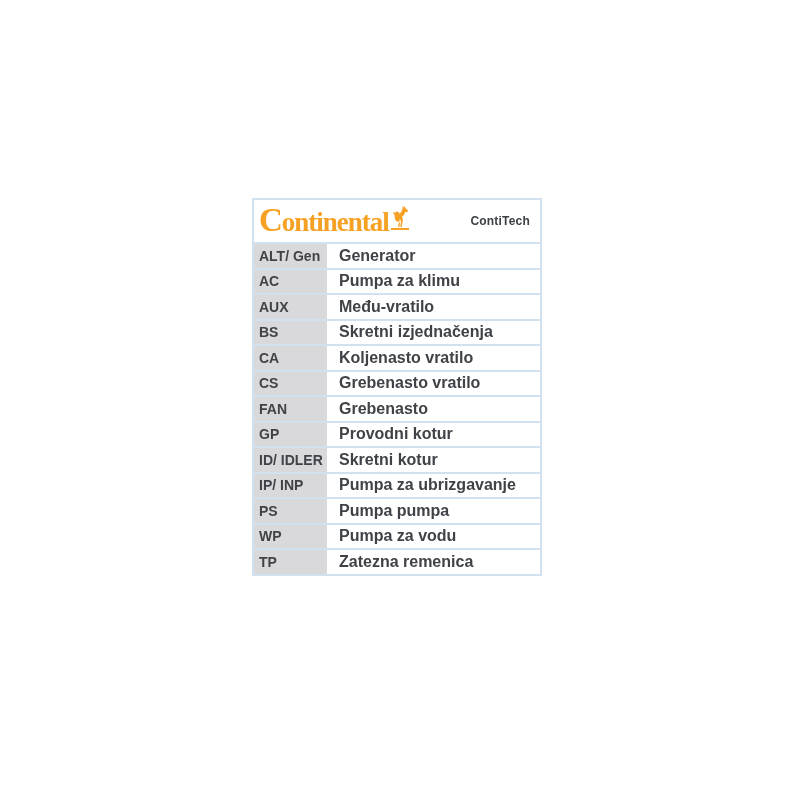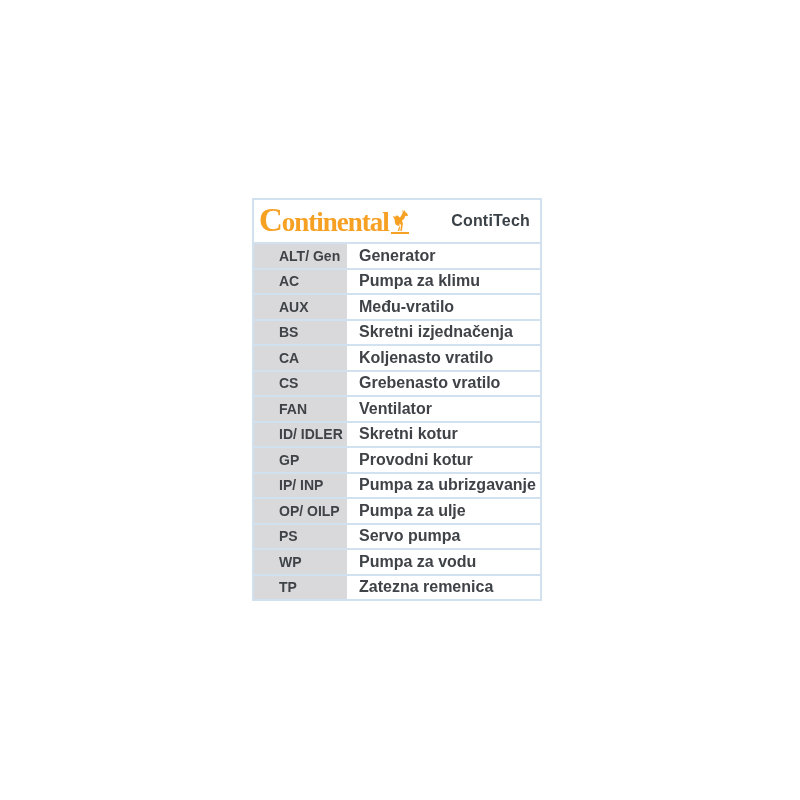--- a/index.html
+++ b/index.html
@@ -28,21 +28,21 @@
     height: 42px;
     display: flex;
     align-items: center;
     justify-content: space-between;
     padding: 0 10px 0 5px;
     background: #ffffff;
     border-bottom: 2px solid #d2e1f0;
   }
   .logo {
     display: flex;
-    align-items: center;
+    align-items: flex-start;
   }
   .logo-text {
     display: block;
     font-family: "Liberation Serif", serif;
     font-weight: bold;
     color: #f6a124;
     font-size: 27px;
     line-height: 30px;
     letter-spacing: -1px;
     white-space: nowrap;
@@ -54,37 +54,37 @@
     display: inline-block;
     margin-left: 2px;
     border-bottom: 2px solid #f6a124;
     line-height: 0;
     padding: 0 1px 1px 1px;
   }
   .horse svg {
     display: block;
   }
   .division {
-    font-size: 16px;
+    font-size: 12px;
     font-weight: bold;
     color: #3a4147;
     letter-spacing: 0.2px;
   }
   .legend-row {
     display: flex;
     height: 23.5px;
     border-bottom: 2px solid #d2e1f0;
     background: #ffffff;
   }
   .code-cell {
     width: 68px;
     background: #d9d9db;
     display: flex;
     align-items: center;
-    padding-left: 25px;
+    padding-left: 5px;
     margin-right: 4px;
     font-weight: bold;
     font-size: 14px;
     color: #3f4347;
     white-space: nowrap;
   }
   .desc-cell {
     flex: 1;
     display: flex;
     align-items: center;
@@ -132,41 +132,37 @@
   <div class="legend-row">
     <div class="code-cell">CA</div>
     <div class="desc-cell">Koljenasto vratilo</div>
   </div>
   <div class="legend-row">
     <div class="code-cell">CS</div>
     <div class="desc-cell">Grebenasto vratilo</div>
   </div>
   <div class="legend-row">
     <div class="code-cell">FAN</div>
-    <div class="desc-cell">Ventilator</div>
+    <div class="desc-cell">Grebenasto</div>
+  </div>
+  <div class="legend-row">
+    <div class="code-cell">GP</div>
+    <div class="desc-cell">Provodni kotur</div>
   </div>
   <div class="legend-row">
     <div class="code-cell">ID/ IDLER</div>
     <div class="desc-cell">Skretni kotur</div>
   </div>
   <div class="legend-row">
-    <div class="code-cell">GP</div>
-    <div class="desc-cell">Provodni kotur</div>
-  </div>
-  <div class="legend-row">
     <div class="code-cell">IP/ INP</div>
     <div class="desc-cell">Pumpa za ubrizgavanje</div>
   </div>
   <div class="legend-row">
-    <div class="code-cell">OP/ OILP</div>
-    <div class="desc-cell">Pumpa za ulje</div>
-  </div>
-  <div class="legend-row">
     <div class="code-cell">PS</div>
-    <div class="desc-cell">Servo pumpa</div>
+    <div class="desc-cell">Pumpa pumpa</div>
   </div>
   <div class="legend-row">
     <div class="code-cell">WP</div>
     <div class="desc-cell">Pumpa za vodu</div>
   </div>
   <div class="legend-row">
     <div class="code-cell">TP</div>
     <div class="desc-cell">Zatezna remenica</div>
   </div>
 

